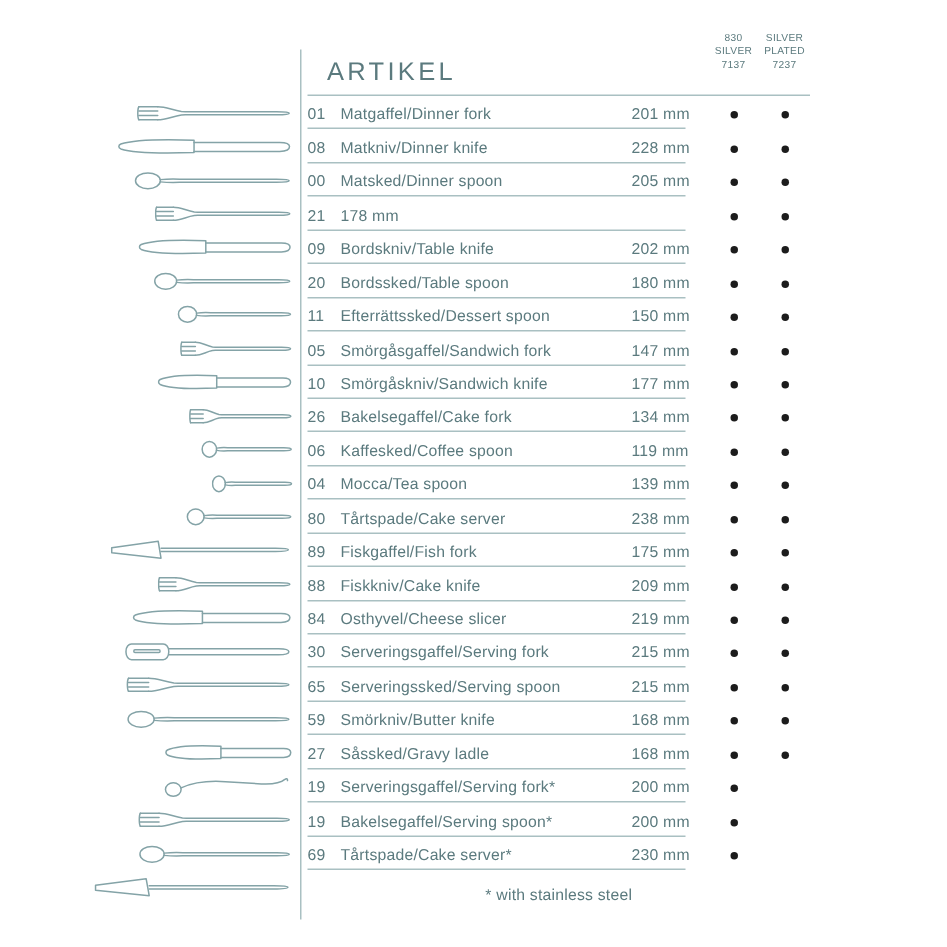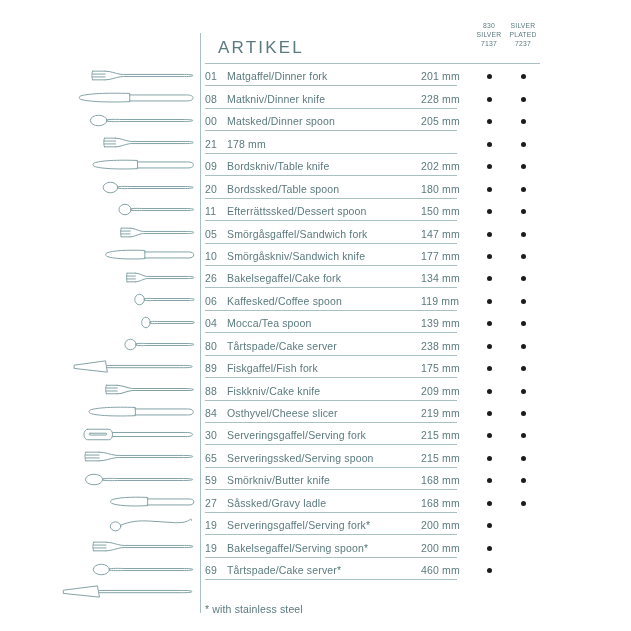--- a/index.html
+++ b/index.html
@@ -59,21 +59,21 @@
 
   .dot-cell {
     width:34px; flex:none;
     display:flex; justify-content:center; align-items:flex-end;
     padding-bottom:7px;
   }
   .dot-cell-1 { margin-left:15px; }
   .dot { width:5px; height:5px; border-radius:50%; background:var(--dot,#1c1c1c); }
   .dot.off { visibility:hidden; }
 
-  .footnote { margin-top:23px; font-size:10.5px; letter-spacing:0.15px; }
+  .footnote { margin-top:11px; font-size:10.5px; letter-spacing:0.15px;text-align:center; }
 </style>
 </head>
 <body>
 
 <div class="page">
 
   <svg class="defs-svg" xmlns="http://www.w3.org/2000/svg" aria-hidden="true">
     <symbol id="sym-fork" viewBox="0 0 200 20" preserveAspectRatio="none">
       <path vector-effect="non-scaling-stroke" d="M3,4.2 H27 M3,8.1 H27 M3,11.9 H27 M3,15.8 H27"></path>
       <path vector-effect="non-scaling-stroke" d="M3,4.2 C1.2,6 1.2,14 3,15.8"></path>
@@ -477,21 +477,21 @@
       <span class="dot dot-830"></span>
     </div>
     <div class="dot-cell">
       <span class="dot dot-plated off"></span>
     </div>
   </div>
         <div class="row">
     <div class="row-main">
       <span class="code">69</span>
       <span class="name">Tårtspade/Cake server*</span>
-      <span class="len">460 mm</span>
+      <span class="len">230 mm</span>
     </div>
     <div class="dot-cell dot-cell-1">
       <span class="dot dot-830"></span>
     </div>
     <div class="dot-cell">
       <span class="dot dot-plated off"></span>
     </div>
   </div>
       </div>
 

